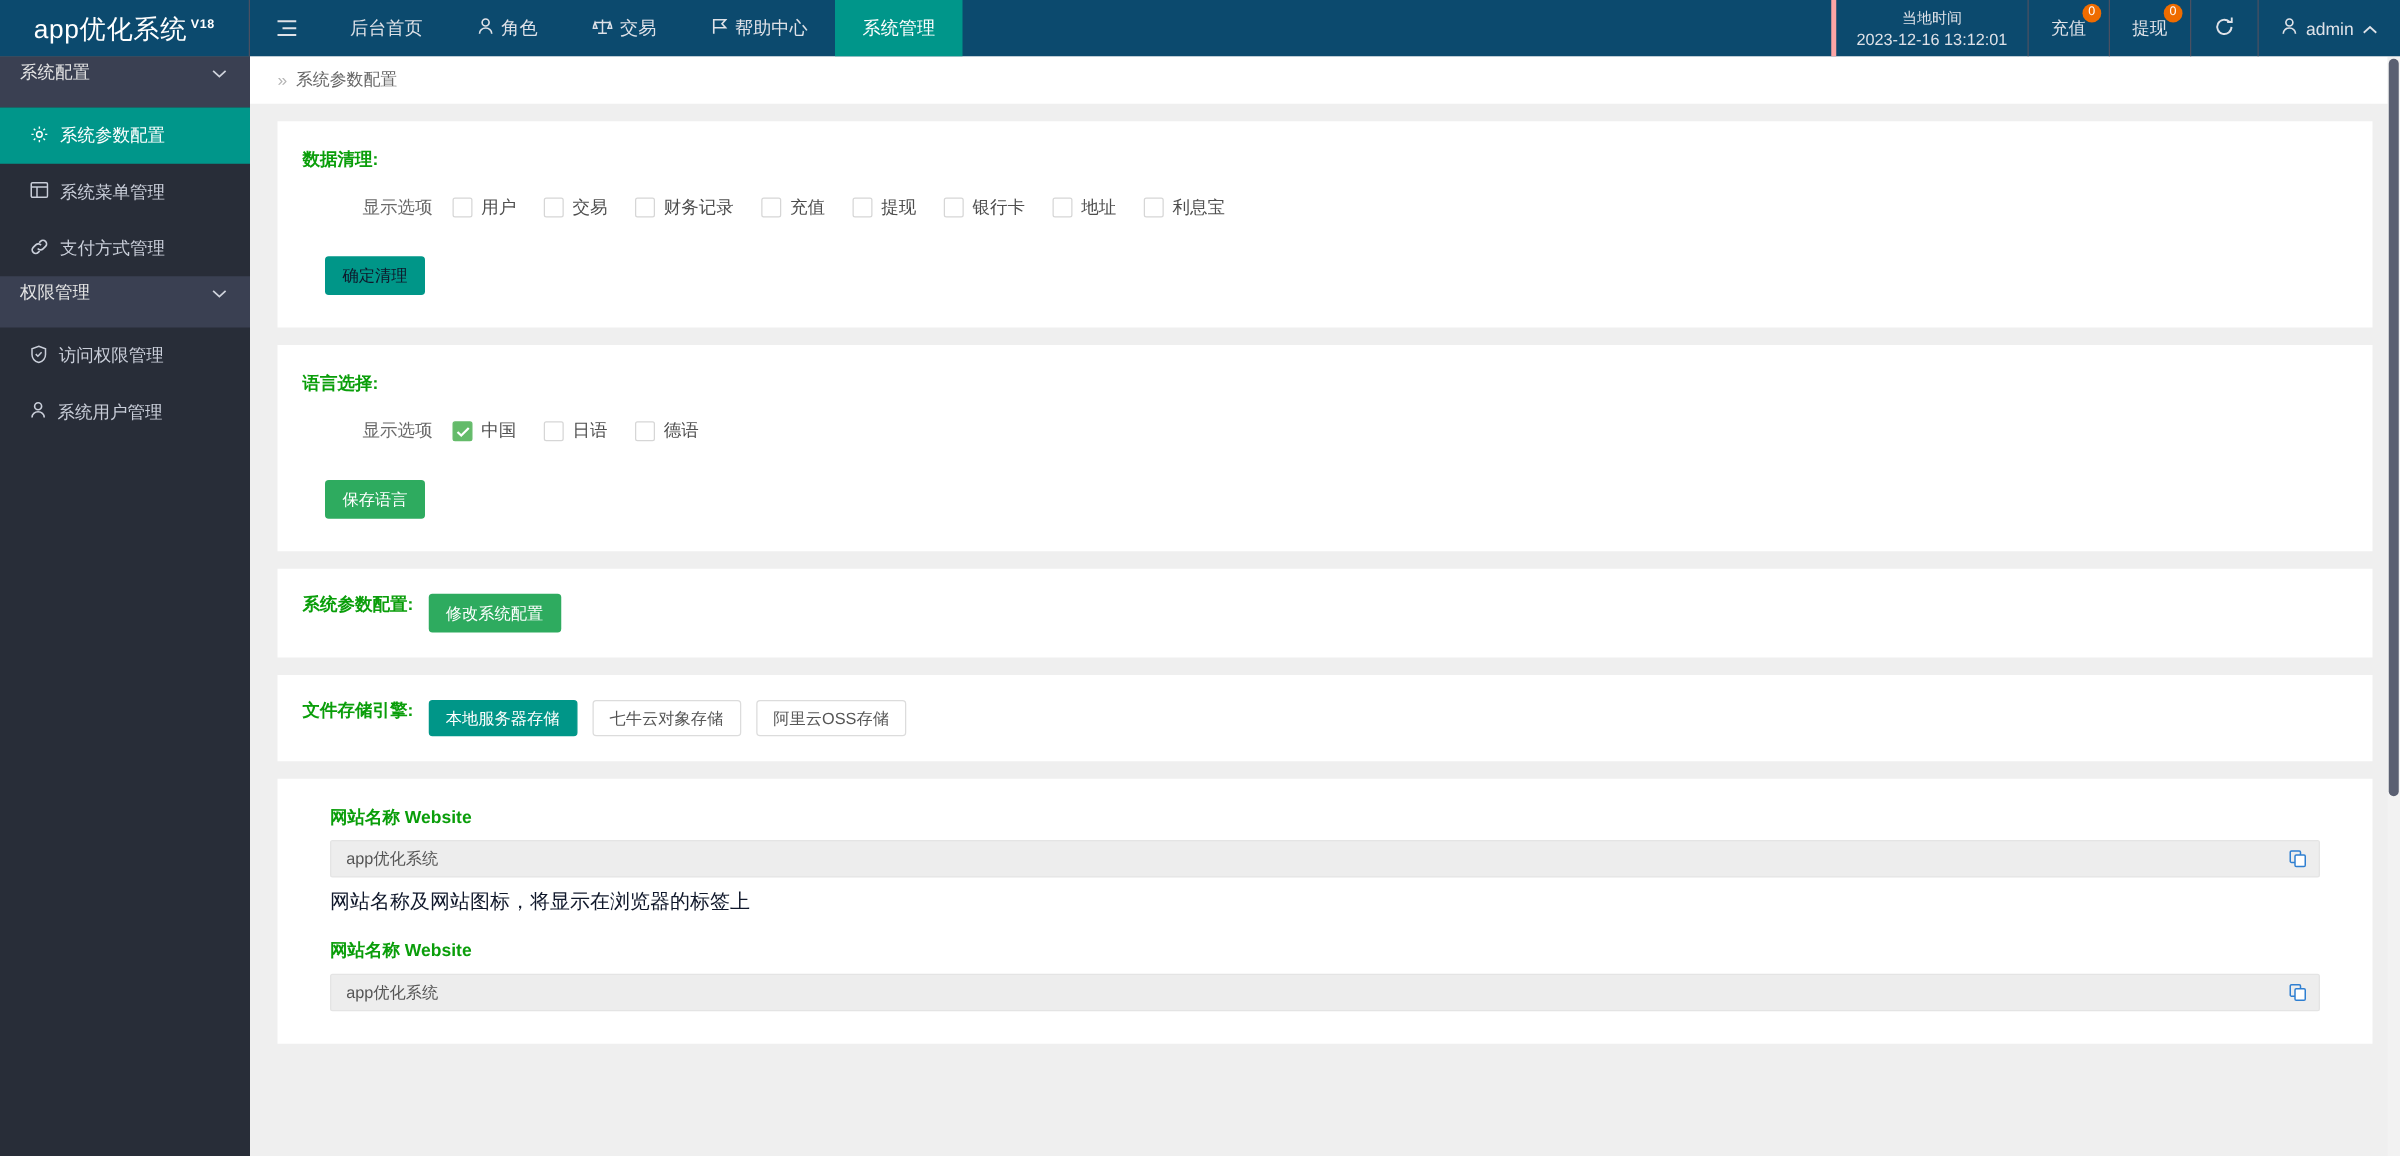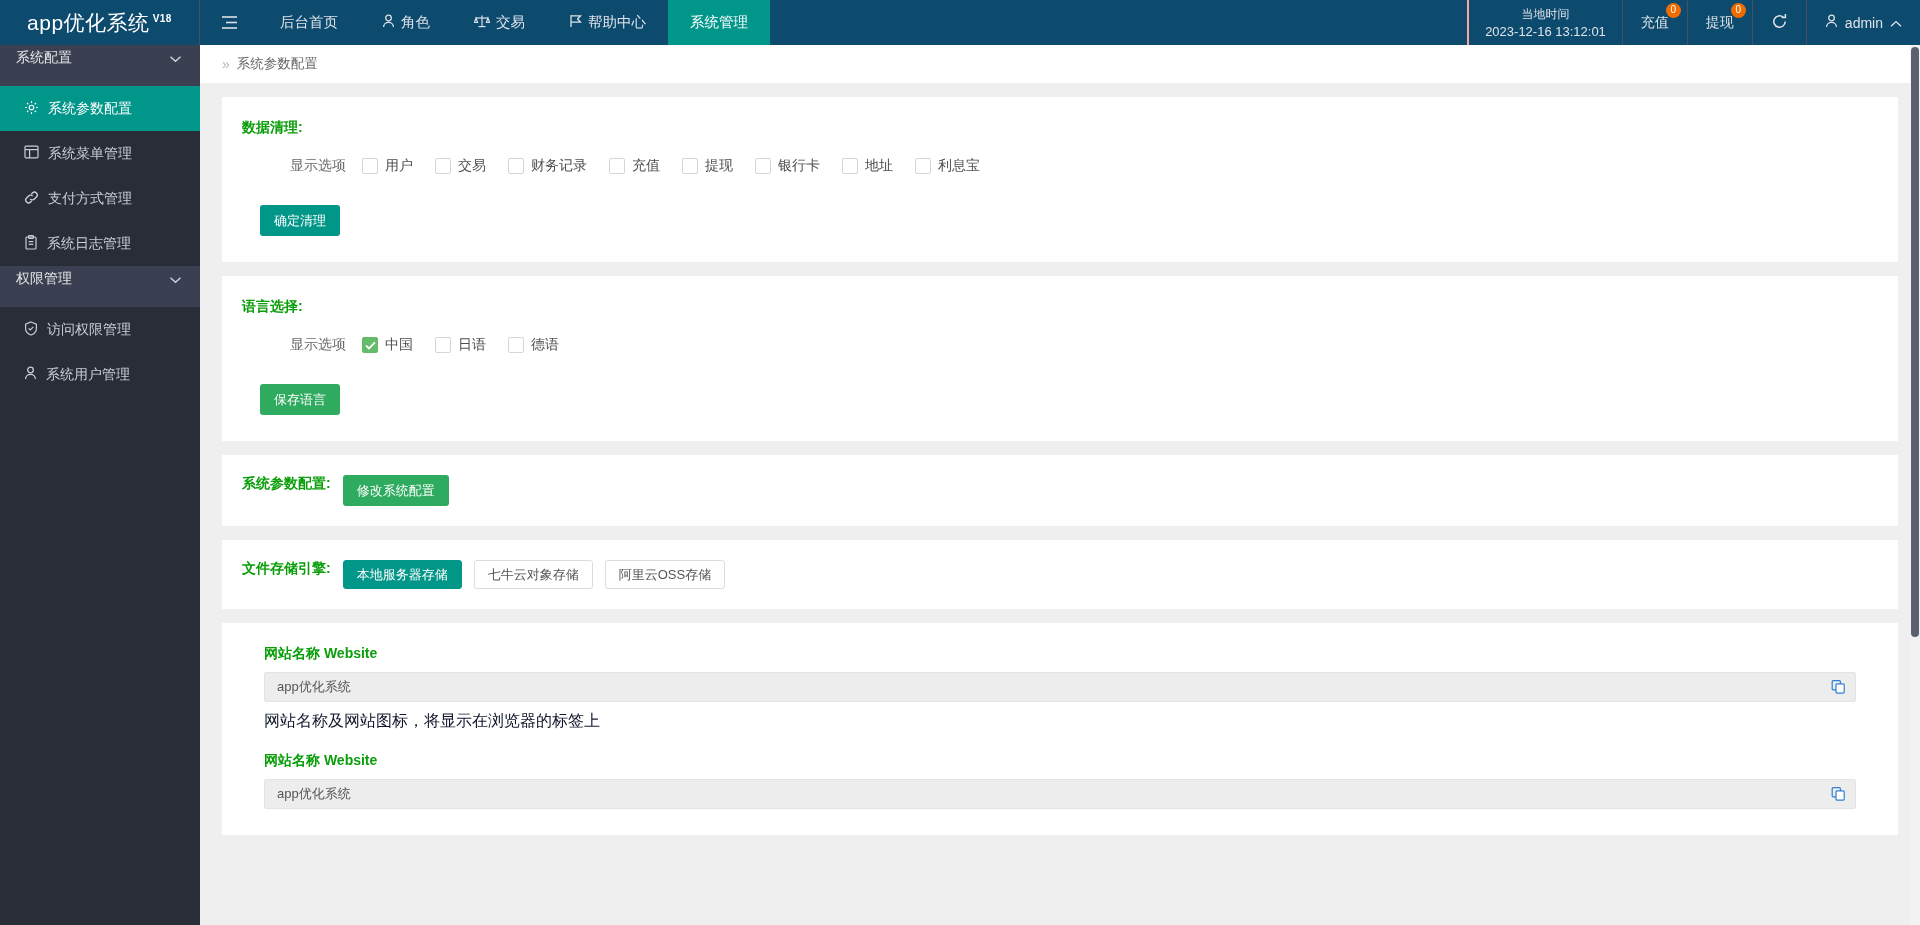--- a/index.html
+++ b/index.html
@@ -27,21 +27,21 @@
   .nav-tabs { display: flex; align-items: stretch; }
   .nav-tab {
     display: flex; align-items: center; gap: 6px; padding: 0 22px;
     font-size: 14.5px; color: #dfe2e8; cursor: pointer; white-space: nowrap;
   }
   .nav-tab.active { background: #00968a; color: #fff; }
   .topbar-spacer { flex: 1 1 auto; }
   .top-right { display: flex; align-items: stretch; }
   .time-block {
     display: flex; flex-direction: column; align-items: center; justify-content: center;
-    padding: 0 16px; border-left: 2px solid #fca5a5; min-width: 148px;
+    padding: 0 16px; border-left: 4px solid #fca5a5; min-width: 148px;
   }
   .time-label { font-size: 12px; color: #dfe2e8; line-height: 17px; }
   .time-value { font-size: 13px; color: #dfe2e8; line-height: 17px; }
   .tr-item {
     display: flex; align-items: center; justify-content: center; padding: 0 18px;
     border-left: 1px solid #4a5062; font-size: 14px; color: #dfe2e8; cursor: pointer;
     position: relative; white-space: nowrap;
   }
   .badge {
     position: absolute; top: 3px; right: 6px; background: #ef6c00; color: #fff;
@@ -93,21 +93,21 @@
   .cb-txt { color: #4e4e4e; font-size: 14px; }
 
   .pw-input {
     margin-left: 104px; margin-top: 14px; width: 398px; height: 36px;
     border: 1px solid #e0e0e0; border-radius: 3px; padding: 0 12px;
     font-size: 13px; color: #9b9b9b; display: flex; align-items: center;
     font-family: inherit; background: #fff;
   }
 
   .btn-teal {
-    background: #009688; color: #ffffff; border: none; border-radius: 3px;
+    background: #009688; color: #0f172a; border: none; border-radius: 3px;
     padding: 0 14px; height: 31px; font-size: 13px; cursor: pointer;
     font-family: inherit; display: inline-flex; align-items: center;
   }
   .btn-green {
     background: #2eab5f; color: #fff; border: none; border-radius: 3px;
     padding: 0 14px; height: 31px; font-size: 13px; cursor: pointer;
     font-family: inherit; display: inline-flex; align-items: center;
   }
   .btn-row { margin-top: 30px; padding-left: 18px; }
 
@@ -283,31 +283,20 @@
       <div class="side-item">
         <span>
           <svg width="15" height="15" viewBox="0 0 15 15" fill="none" stroke="#c9ced9" stroke-width="1.4">
             <path d="M6.2 8.8a2.8 2.8 0 0 0 4.2.3l2-2a2.8 2.8 0 0 0-4-4l-1.1 1.1"></path>
             <path d="M8.8 6.2a2.8 2.8 0 0 0-4.2-.3l-2 2a2.8 2.8 0 0 0 4 4l1.1-1.1"></path>
           </svg>
         </span>
         <span>支付方式管理</span>
       </div>
 
-      <div class="side-item">
-        <span>
-          <svg width="14" height="15" viewBox="0 0 14 15" fill="none" stroke="#c9ced9" stroke-width="1.2">
-            <rect x="2" y="2" width="10" height="12" rx="1"></rect>
-            <rect x="4.6" y="0.7" width="4.8" height="2.6" rx="0.6"></rect>
-            <line x1="4.7" y1="6.6" x2="9.3" y2="6.6"></line>
-              <line x1="4.7" y1="9.3" x2="9.3" y2="9.3"></line>
-          </svg>
-        </span>
-        <span>系统日志管理</span>
-      </div>
 
       <div class="side-group">
         <span>权限管理</span>
         <span>
           <svg width="13" height="8" viewBox="0 0 13 8" fill="none" stroke="#cfd3dc" stroke-width="1.4">
             <polyline points="1.5,1.7 6.5,6.3 11.5,1.7"></polyline>
           </svg>
         </span>
       </div>
 

